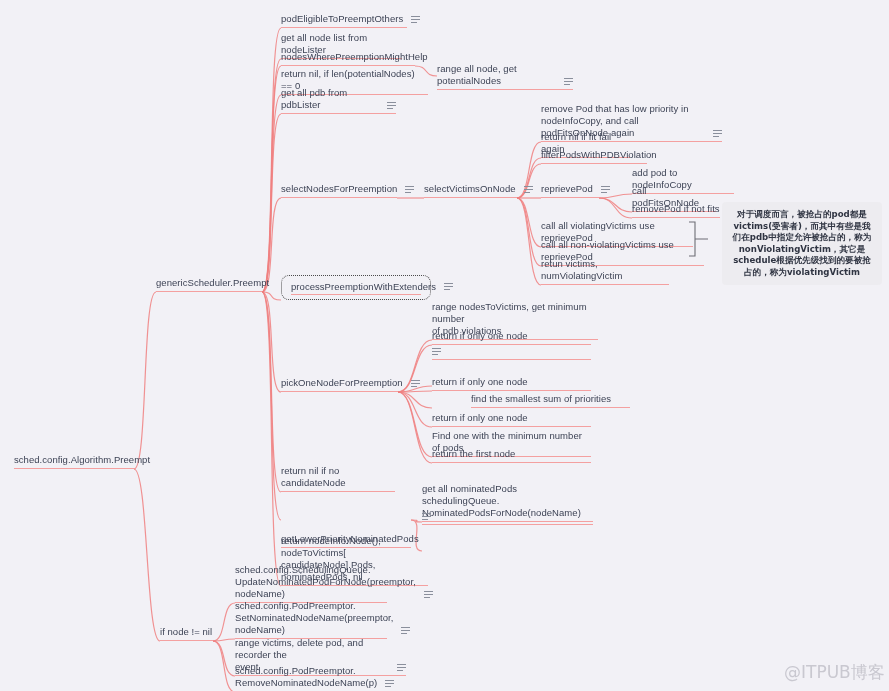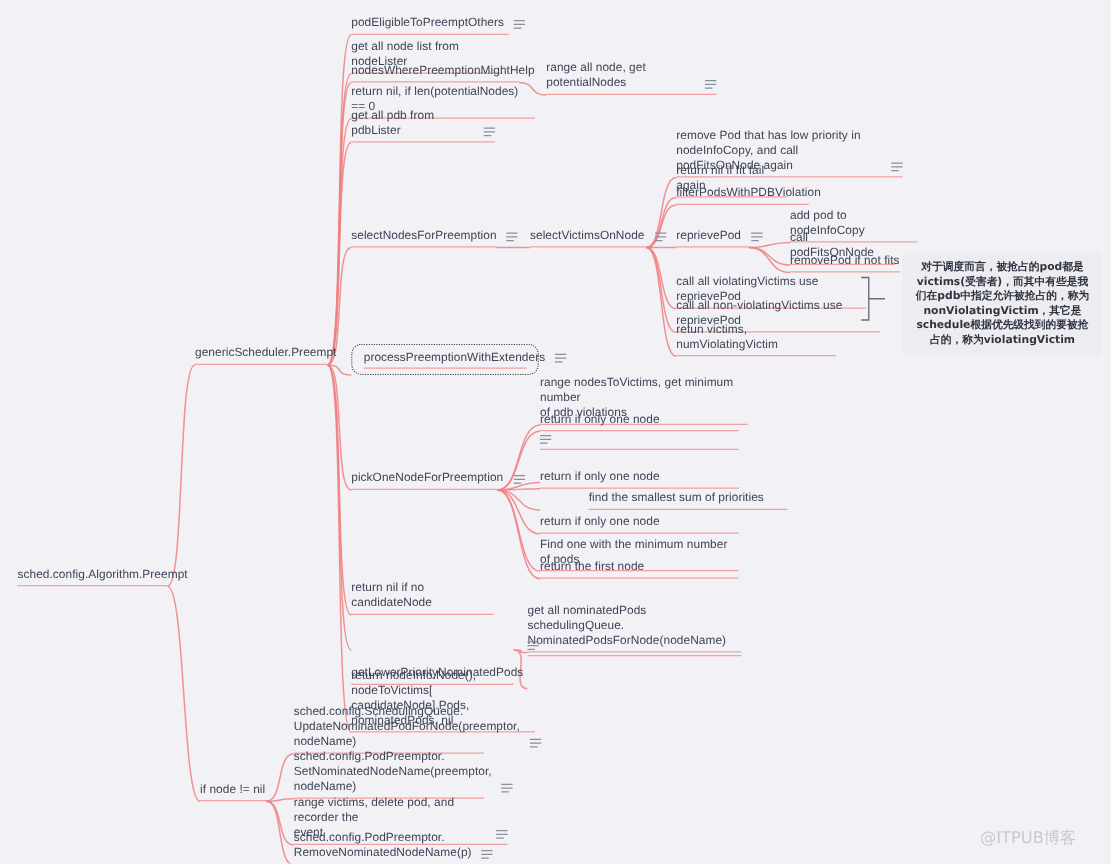--- a/index.html
+++ b/index.html
@@ -73,21 +73,21 @@
     line-height: 11.5px;
     text-align: center;
     padding: 7px 8px;
     border-radius: 4px;
     box-sizing: border-box;
     font-family: "DejaVu Sans", "Liberation Sans", sans-serif;
   }
   #watermark {
     position: absolute;
     color: #c9c8d0;
-    font-size: 13px;
+    font-size: 17px;
     font-family: "DejaVu Sans", "Liberation Sans", sans-serif;
   }
 </style>
 </head>
 <body>
 
 <div id="canvas">
 
   <svg id="links">
       <path d="M134,469 C148,469 142,292 156,292" fill="none" stroke="#f08080" stroke-width="1.2" opacity="0.85"></path>
@@ -141,21 +141,21 @@
       <div class="node" style="left: 281px; top: 51px; width: 134px;"><span class="txt">nodesWherePreemptionMightHelp</span></div>
       <div class="node" style="left: 281px; top: 68px; width: 147px;"><span class="txt">return nil, if len(potentialNodes) == 0</span></div>
       <div class="node" style="left: 281px; top: 87px; width: 115px;"><span class="txt">get all pdb from pdbLister</span><span class="note-icon"><i></i><i></i><i></i></span></div>
       <div class="node" style="left: 281px; top: 183px; width: 116px;"><span class="txt">selectNodesForPreemption</span><span class="note-icon"><i></i><i></i><i></i></span></div>
       <div class="node dashed" style="left: 281px; top: 275px; width: 150px;"><span class="txt">processPreemptionWithExtenders</span><span class="note-icon"><i></i><i></i><i></i></span><span class="inner-line"></span></div>
       <div class="node" style="left: 281px; top: 377px; width: 117px;"><span class="txt">pickOneNodeForPreemption</span><span class="note-icon"><i></i><i></i><i></i></span></div>
       <div class="node" style="left: 281px; top: 465px; width: 114px;"><span class="txt">return nil if no candidateNode</span></div>
       <div class="node" style="left: 281px; top: 505px; width: 130px; margin-top: 28px;"><span class="txt">getLowerPriorityNominatedPods</span></div>
       <div class="node" style="left: 281px; top: 535px; width: 147px;"><span class="txt">return nodeInfo.Node(), nodeToVictims[
 candidateNode].Pods, nominatedPods, nil</span></div>
-      <div class="node" style="left: 437px; top: 49px; width: 136px; align-items: flex-end;"><span class="txt">range all node, get potentialNodes</span><span class="note-icon"><i></i><i></i><i></i></span></div>
+      <div class="node" style="left: 437px; top: 63px; width: 136px; align-items: flex-end;"><span class="txt">range all node, get potentialNodes</span><span class="note-icon"><i></i><i></i><i></i></span></div>
       <div class="node" style="left: 424px; top: 183px; width: 93px;"><span class="txt">selectVictimsOnNode</span><span class="note-icon"><i></i><i></i><i></i></span></div>
       <div class="node" style="left: 541px; top: 103px; width: 181px;"><span class="txt">remove Pod that has low priority in
 nodeInfoCopy, and call podFitsOnNode again</span><span class="note-icon"><i></i><i></i><i></i></span></div>
       <div class="node" style="left: 541px; top: 131px; width: 89px;"><span class="txt">return nil if fit fail again</span></div>
       <div class="node" style="left: 541px; top: 149px; width: 106px;"><span class="txt">filterPodsWithPDBViolation</span></div>
       <div class="node" style="left: 541px; top: 183px; width: 58px;"><span class="txt">reprievePod</span><span class="note-icon"><i></i><i></i><i></i></span></div>
       <div class="node" style="left: 541px; top: 220px; width: 152px;"><span class="txt">call all violatingVictims  use reprievePod</span></div>
       <div class="node" style="left: 541px; top: 239px; width: 163px;"><span class="txt">call all non-violatingVictims use reprievePod</span></div>
       <div class="node" style="left: 541px; top: 258px; width: 128px;"><span class="txt">retun victims, numViolatingVictim</span></div>
       <div class="node" style="left: 632px; top: 167px; width: 102px;"><span class="txt">add pod to nodeInfoCopy</span></div>

